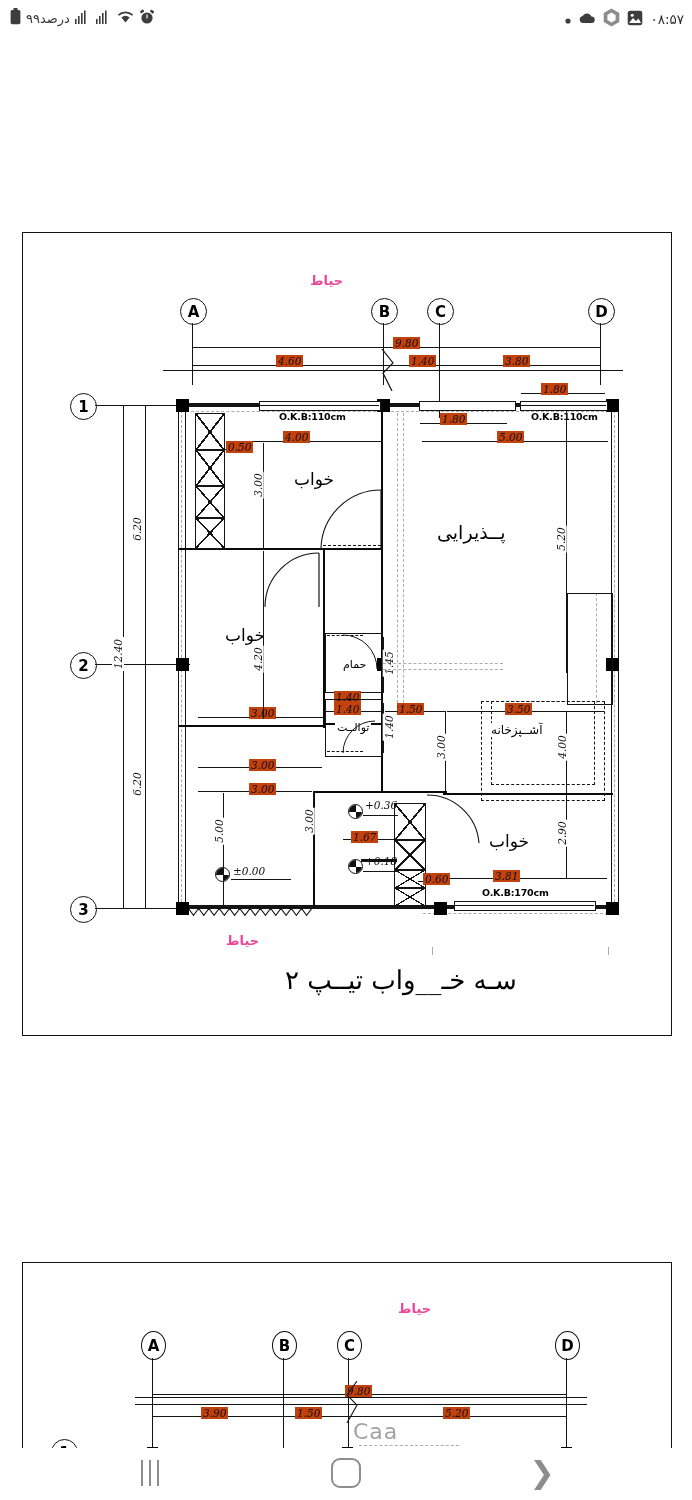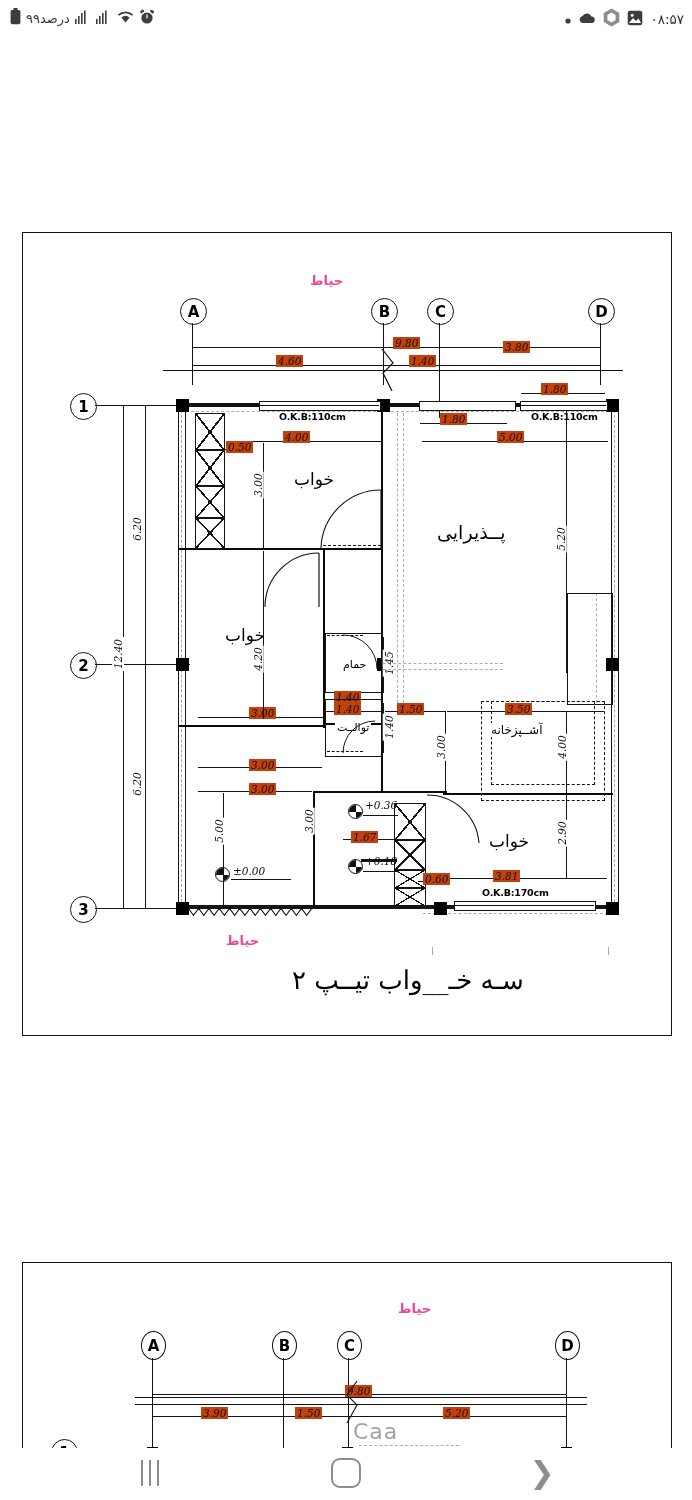--- a/index.html
+++ b/index.html
@@ -238,21 +238,21 @@
   <div class="h" style="left:72px;top:675px;width:95px;"></div>
 
   <div class="h" style="left:169px;top:114px;width:409px;"></div>
   <div class="dim" style="left:370px;top:104px;">9.80</div>
   <div class="v" style="left:169px;top:110px;height:8px;"></div>
   <div class="v" style="left:577px;top:110px;height:8px;"></div>
 
   <div class="h" style="left:169px;top:132px;width:409px;"></div>
   <div class="dim" style="left:253px;top:122px;">4.60</div>
   <div class="dim" style="left:386px;top:122px;">1.40</div>
-  <div class="dim" style="left:480px;top:108px;text-align:center;">3.80</div>
+  <div class="dim" style="left:480px;top:122px;text-align:center;">3.80</div>
   <div class="v" style="left:169px;top:128px;height:8px;"></div>
   <div class="v" style="left:360px;top:128px;height:8px;"></div>
   <div class="v" style="left:416px;top:128px;height:8px;"></div>
   <div class="v" style="left:577px;top:128px;height:8px;"></div>
 
   <svg style="position:absolute;left:355px;top:116px;" width="22" height="42" viewBox="0 0 22 42">
     <polyline points="4,0 15,14 5,24 14,42" stroke="#141414" stroke-width="1.2" fill="none"></polyline>
   </svg>
   <div class="h" style="left:140px;top:137px;width:460px;"></div>
 
@@ -440,21 +440,21 @@
 
   <div class="h" style="left:395px;top:648px;width:18px;"></div>
   <div class="dim" style="left:400px;top:640px;">0.60</div>
 
   <svg class="zig" style="position:absolute;left:155px;top:672px;" width="145" height="14" viewBox="0 0 145 14">
     <polyline points="0,4 6,12 12,4 18,12 24,4 30,12 36,4 42,12 48,4 54,12 60,4 66,12 72,4 78,12 84,4 90,12 96,4 102,12 108,4 114,12 120,4 126,12 132,4 138,12 144,4" stroke="#141414" stroke-width="1.2" fill="none"></polyline>
   </svg>
 
   <div class="yardlabel" style="left:203px;top:700px;">حیاط</div>
 
-  <div class="planTitle" style="left:262px;top:732px;margin-left:7px;">سـه خـ__واب تیــپ ۲</div>
+  <div class="planTitle" style="left:262px;top:732px;">سـه خـ__واب تیــپ ۲</div>
 
   <div class="v faint" style="left:409px;top:714px;height:8px;"></div>
   <div class="v faint" style="left:585px;top:714px;height:8px;"></div>
 </div>
 
 <div id="sheet2" class="sheet">
   <div class="yardlabel" style="left:375px;top:38px;">حیاط</div>
 
   <div class="bubble oval" style="left:118px;top:68px;">A</div>
   <div class="bubble oval" style="left:249px;top:68px;">B</div>

